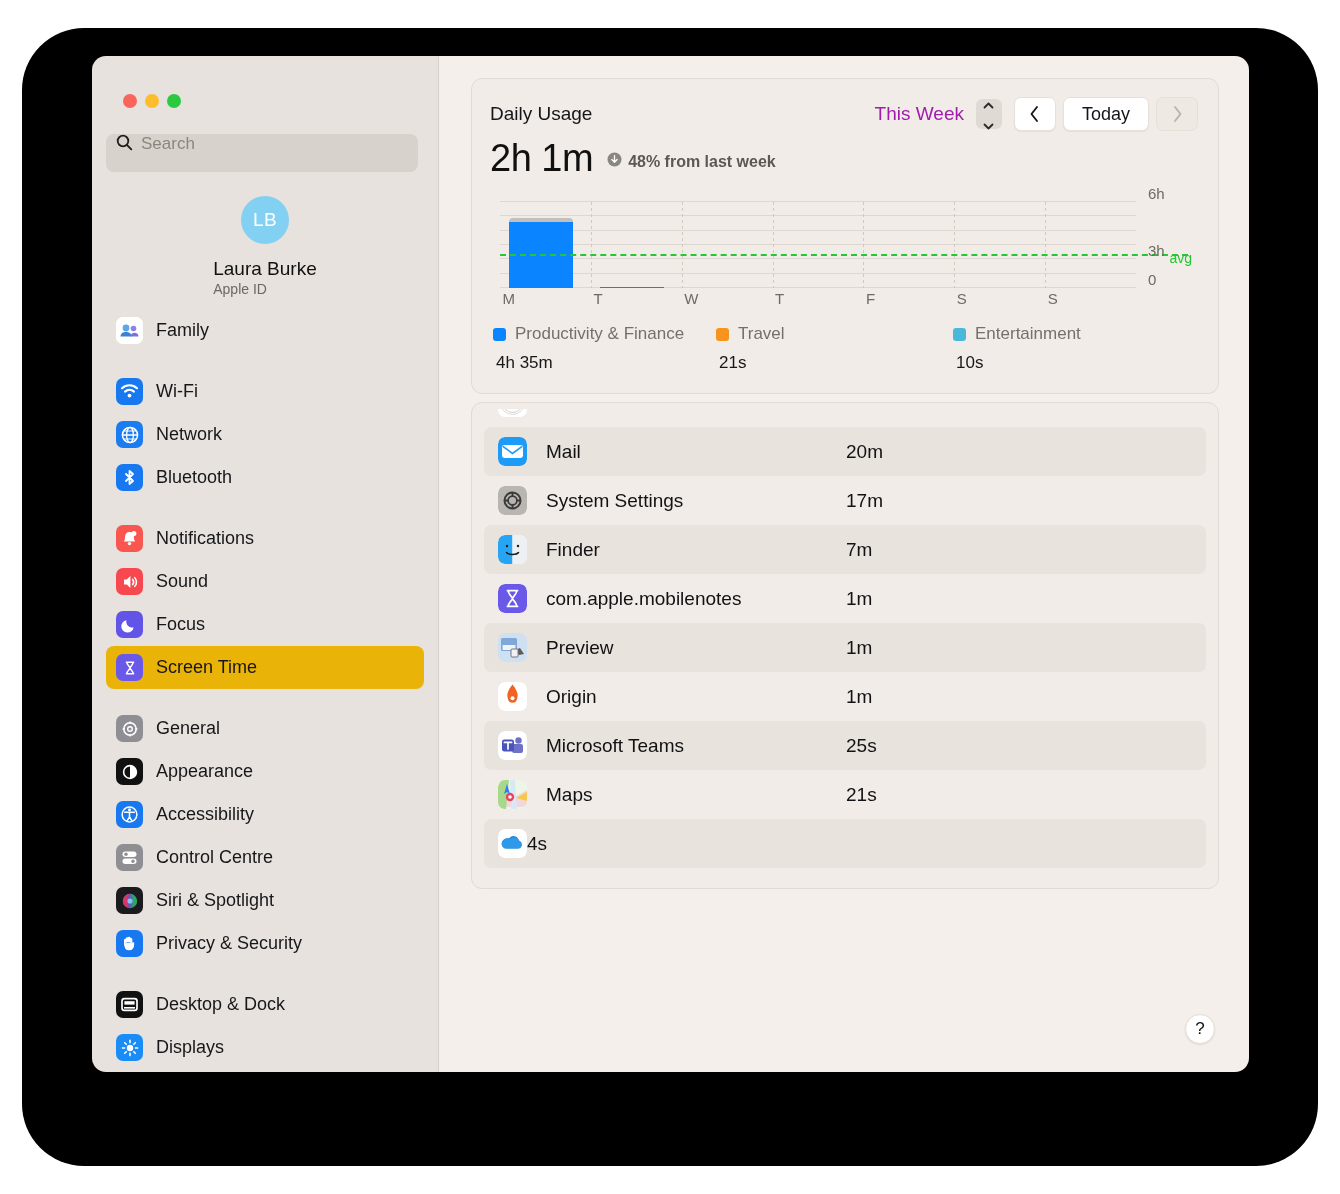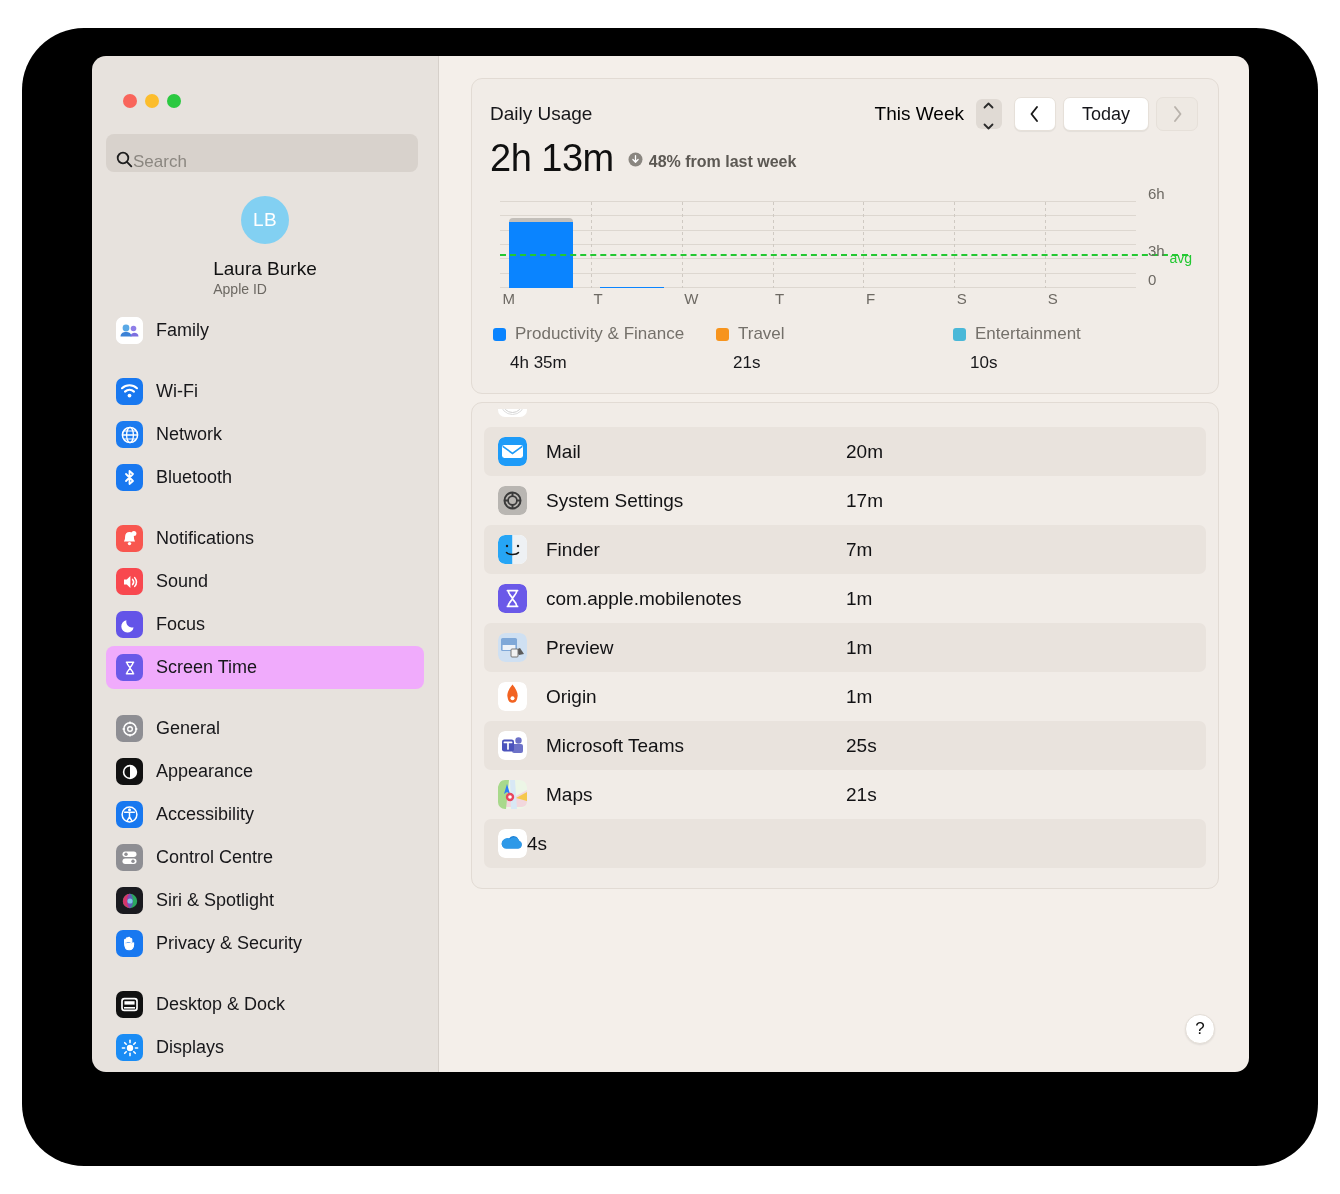--- a/index.html
+++ b/index.html
@@ -52,22 +52,23 @@
   .light { width: 14px; height: 14px; border-radius: 50%; }
   .light.red { background: #f9655b; }
   .light.yellow { background: #fcbd2c; }
   .light.green { background: #2bc940; }
 
   .search-wrap {
     margin: 26px 20px 0 14px;
     height: 38px;
     background: #d8d2cc;
     border-radius: 8px;
-    display: flex; align-items: flex-end;
+    display: flex; align-items: flex-start;
     padding: 0 10px;
+    gap: 8px;
   }
   .search-wrap svg { flex: 0 0 auto; }
   .search-input {
     border: 0; outline: 0; background: transparent;
     font-family: "Liberation Sans", sans-serif;
     font-size: 17px;
     color: #1c1c1e;
     width: 100%;
   }
   .search-input::placeholder { color: #8b8780; }
@@ -92,21 +93,21 @@
   .nav { margin-top: 2px; }
   .nav-group { padding: 0 14px; }
   .nav-sep { height: 18px; }
   .nav-item {
     display: flex; align-items: center; gap: 13px;
     height: 43px;
     padding: 0 10px;
     border-radius: 8px;
     cursor: default;
   }
-  .nav-item.selected { background: #f0abfc; }
+  .nav-item.selected { background: #eab308; }
   .nav-label { font-size: 18px; color: #17171a; white-space: nowrap; }
 
   .app-ico {
     width: 27px; height: 27px;
     border-radius: 7px;
     display: flex; align-items: center; justify-content: center;
     flex: 0 0 auto;
     overflow: hidden;
   }
 
@@ -135,21 +136,21 @@
   .card {
     margin: 22px 30px 0 32px;
     background: #f1ece7;
     border: 1px solid #e2dbd4;
     border-radius: 11px;
     padding: 18px 20px 20px 18px;
   }
   .card-top { display: flex; align-items: center; }
   .card-title { font-size: 19px; color: #16161a; }
   .range-area { margin-left: auto; display: flex; align-items: center; gap: 12px; }
-  .range-label { font-size: 19px; color: #000000; margin-left: 48px; }
+  .range-label { font-size: 19px; color: #a21caf; margin-left: 48px; }
   .stepper {
     width: 26px; height: 30px;
     background: #e0dad4;
     border-radius: 6px;
     display: flex; flex-direction: column; align-items: center; justify-content: center;
     gap: 3px;
     cursor: default;
   }
   .nav-btns { display: flex; align-items: center; gap: 7px; }
   .pillbtn {
@@ -200,21 +201,21 @@
   .ylab { position: absolute; left: 10px; font-size: 15px; color: #6d6963; transform: translateY(-50%); }
   .xlabels { position: absolute; left: 10px; right: 62px; bottom: 0; height: 20px; }
   .xlab { position: absolute; font-size: 15px; color: #6d6963; }
 
   
   .legend { display: flex; margin-top: 14px; }
   .leg-col { display: flex; flex-direction: column; }
   .leg-top { display: flex; align-items: center; gap: 9px; }
   .swatch { width: 13px; height: 13px; border-radius: 3px; flex: 0 0 auto; }
   .leg-name { font-size: 17px; color: #74706a; white-space: nowrap; }
-  .leg-val { font-size: 17px; color: #18181b; margin-top: 9px; margin-left: 17px; }
+  .leg-val { font-size: 17px; color: #18181b; margin-top: 9px; margin-left: 3px; }
 
   
   .list-card {
     margin: 8px 30px 0 32px;
     background: #f1ece7;
     border: 1px solid #e2dbd4;
     border-radius: 11px;
     padding: 6px 12px 12px 12px;
     height: 487px;
     overflow: hidden;
@@ -507,21 +508,21 @@
               <div class="pillbtn arrow disabled">
                 <svg width="11" height="18" viewBox="0 0 11 18">
                     <polyline points="3,2 8.5,9 3,16" fill="none" stroke="#b9b3ac" stroke-width="1.9" stroke-linecap="round" stroke-linejoin="round"></polyline>
                   </svg>
               </div>
             </div>
           </div>
         </div>
 
         <div class="total-row">
-          <div class="total">2h 13m</div>
+          <div class="total">2h 1m</div>
           <div class="delta">
             <span>
               <svg width="15" height="15" viewBox="0 0 15 15">
                   <circle cx="7.5" cy="7.5" r="7" fill="#8a8680"></circle>
                   <path d="M7.5 3.6v6.2M4.9 7.5l2.6 2.7 2.6-2.7" stroke="#fff" stroke-width="1.3" fill="none" stroke-linecap="round" stroke-linejoin="round"></path>
                 </svg>
             </span>
             <span class="delta-text">48% from last week</span>
           </div>
         </div>

